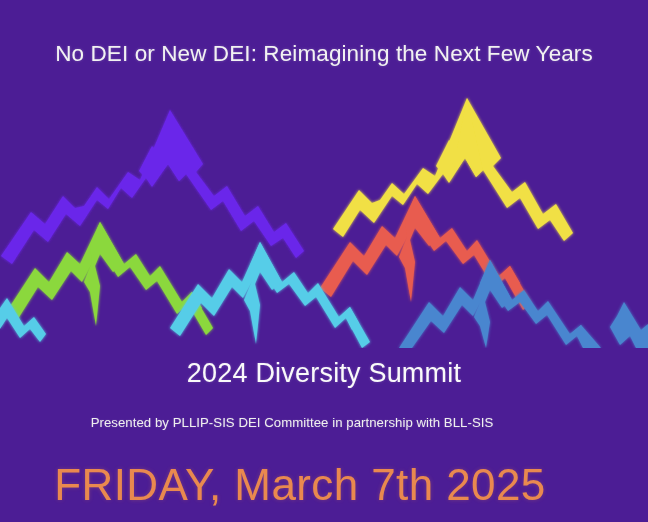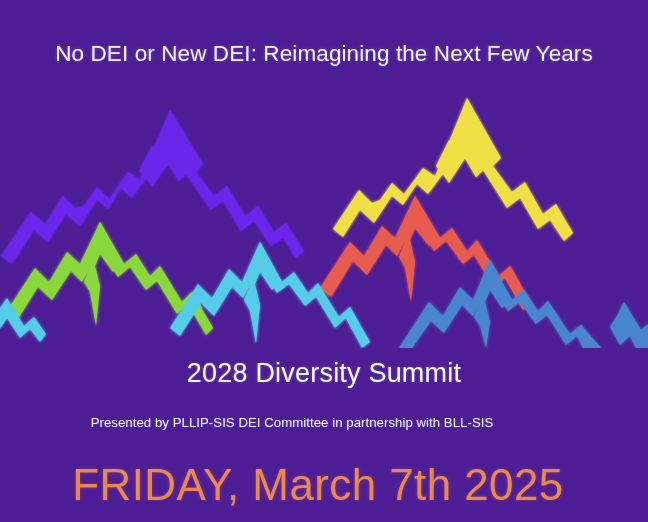--- a/index.html
+++ b/index.html
@@ -74,21 +74,20 @@
     position: absolute;
     top: 460px;
     left: 0;
     width: 600px;
     text-align: center;
     color: #e9894f;
     font-size: 44px;
     font-weight: 400;
     letter-spacing: 0.4px;
     text-shadow: 0 0 4px rgba(233,137,79,0.28);
-    padding-left: 18px;
   }
 </style>
 </head>
 <body>
 
 <div id="poster">
 
   <div class="headline">No DEI or New DEI: Reimagining the Next Few Years</div>
 
   <div class="art">
@@ -185,19 +184,19 @@
                    L486,262 L480,240 L474,231 L482,212 L480,197 Z"></path>
           <path d="M570,248 L581,239 L590,254 L584,261 L577,250 Z"></path>
 
           <path d="M624,216 L641,244 L648,238 L648,262 L636,262 L630,250
                    L620,259 L610,241 L617,230 Z"></path>
         </g>
       </g>
     </svg>
   </div>
 
-  <div class="summit-title">2028 Diversity Summit</div>
+  <div class="summit-title">2024 Diversity Summit</div>
 
   <div class="presented-by">Presented by PLLIP-SIS DEI Committee in partnership with BLL-SIS</div>
 
   <div class="event-date">FRIDAY, March 7th 2025</div>
 
 </div>
 
 </body></html>

